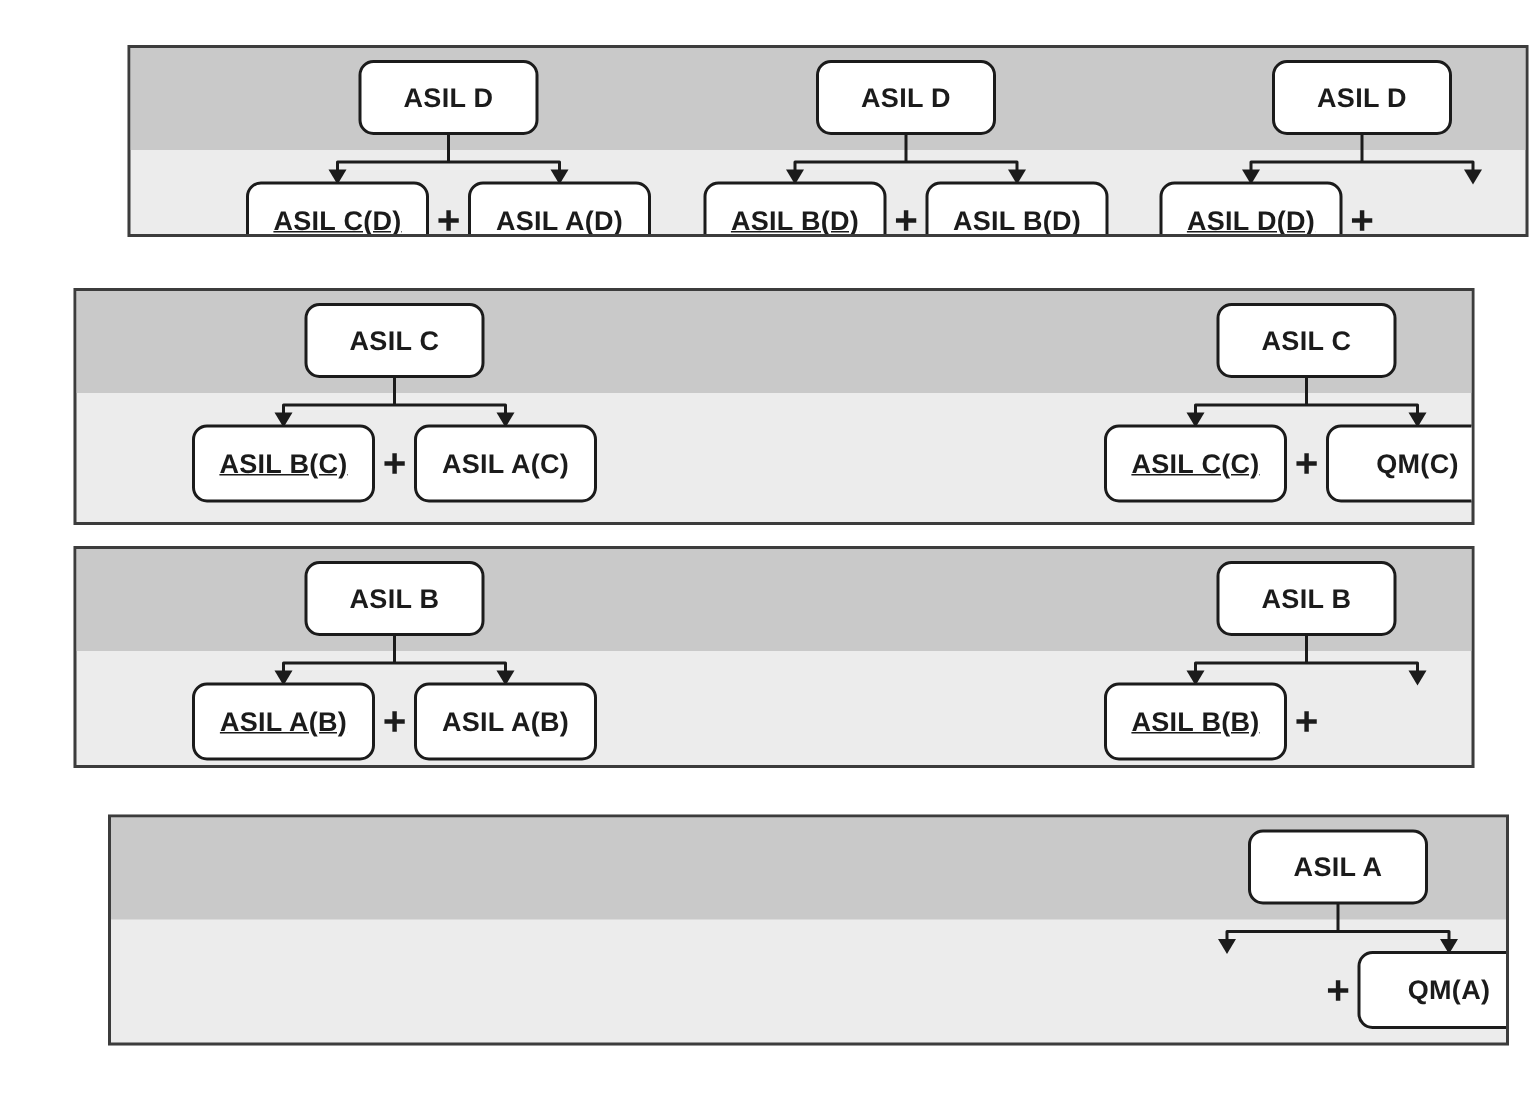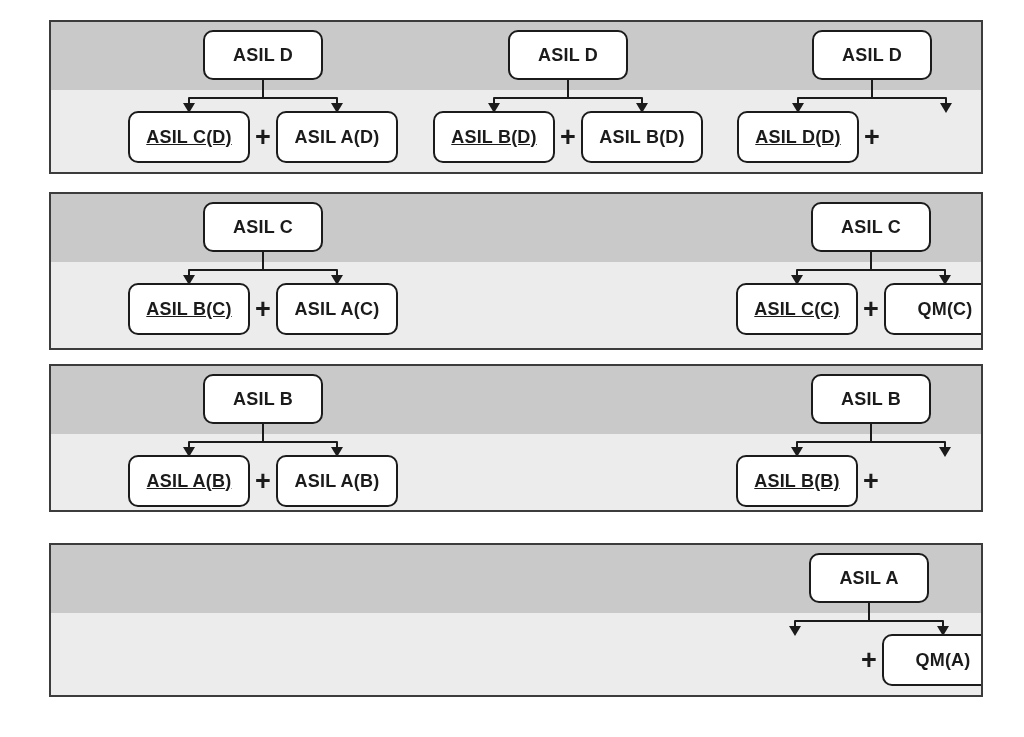--- a/index.html
+++ b/index.html
@@ -72,24 +72,24 @@
     position: absolute;
     left: 134px; top: 96px;
     width: 32px; height: 38px;
     line-height: 38px;
     text-align: center;
     font-size: 27px;
     font-weight: bold;
     color: var(--line-color, #1b1b1b);
   }
   
-  #panel-d { top: 20px;  height: 154px; }
+  #panel-d { top: 30px;  height: 128px; margin-left: 36px; }
   #panel-c { top: 192px; height: 158px; }
   #panel-b { top: 364px; height: 148px; }
-  #panel-a { top: 543px; height: 154px; }
+  #panel-a { top: 543px; height: 154px; margin-left: 23px; }
 </style>
 </head>
 <body>
 
 <div id="figure">
 
   <section class="panel" id="panel-d">
     <div class="band-dark"></div>
 
     <div class="tree" style="left:62px">

